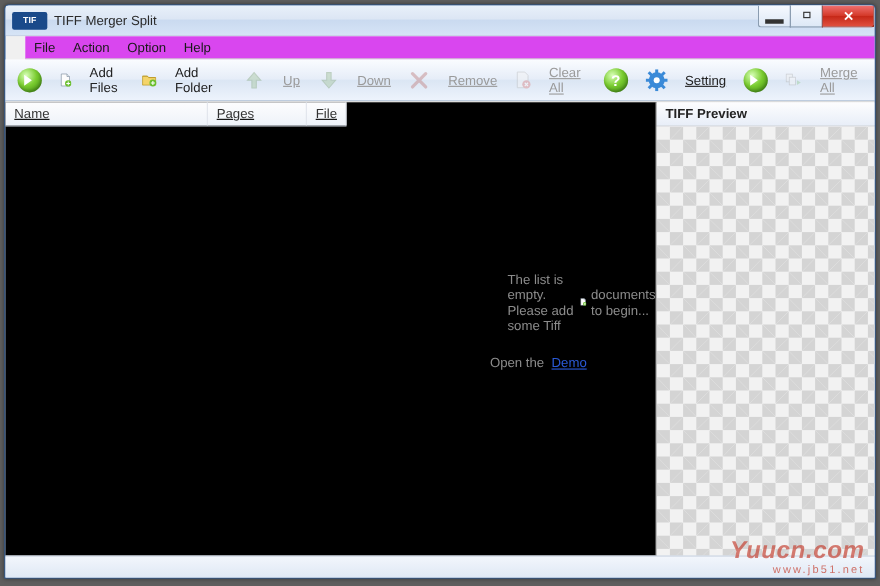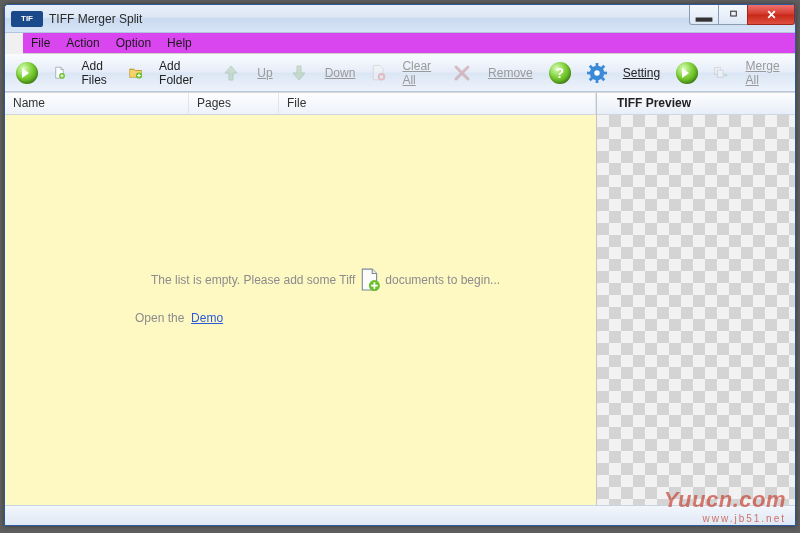--- a/index.html
+++ b/index.html
@@ -40,34 +40,34 @@
 .ico { width:20px; height:20px; display:flex; align-items:center; justify-content:center; }
 .ico.orb-green { width:22px; height:22px; border-radius:50%; background:radial-gradient(circle at 35% 30%,#d8ffb8,#7acc30 45%,#3a8a10); box-shadow:inset -1px -2px 3px rgba(0,0,0,.25); position:relative;}
 .ico.orb-green.arrow::after{content:"";position:absolute;left:6px;top:6px;width:0;height:0;border-top:5px solid transparent;border-bottom:5px solid transparent;border-left:7px solid #fff;}
 .ico.orb-green.ques::after{content:"?";color:#fff;font-weight:bold;font-size:14px;}
 .tsep { width:2px; height:28px; background:linear-gradient(#c8d4e4,#f8faff); margin:0 2px; }
 .ico.file { width:18px; height:20px; }
 .ico svg { width:100%; height:100%; }
 
 
 .content { flex:1; display:flex; border-top:1px solid #d8d8d8; min-height:0;}
-.listpane { flex:1; background:#fef9c3; display:flex; flex-direction:column; border-right:1px solid #c4c4c4; min-width:0;}
+.listpane { flex:1; background:#000000; display:flex; flex-direction:row; border-right:1px solid #c4c4c4; min-width:0;text-decoration:underline;}
 .listhdr { height:22px; background:linear-gradient(#fdfdfe,#eef2f9); border-bottom:1px solid #d0d6e0; display:flex; font-size:12px; color:#333;}
 .listhdr .col { padding:3px 8px; border-right:1px solid #e0e4ec;}
 .col.name{ width:184px;} .col.pages{ width:90px;} .col.path{ flex:1;}
 .empty-area{ flex:1; position:relative; }
 .emptymsg{ position:absolute; left:130px; top:154px; font-size:12px; color:#8c8c8c; }
 .emptymsg .row1{ display:flex; align-items:center; gap:4px;margin-left:16px; }
 .emptymsg .row2{ margin-top:20px; }
 .emptymsg a{ color:#2a5ad8; text-decoration:underline;}
 .doc-ico{ width:22px; height:22px; display:inline-flex; align-items:center; justify-content:center;}
 
 
 .preview { width:198px; display:flex; flex-direction:column;}
-.preview .phdr{ height:22px; background:linear-gradient(#fdfdfe,#e8eef8); border-bottom:1px solid #d0d6e0; font-size:12px; font-weight:bold; color:#222; padding:3px 20px;}
+.preview .phdr{ height:22px; background:linear-gradient(#fdfdfe,#e8eef8); border-bottom:1px solid #d0d6e0; font-size:12px; font-weight:bold; color:#222; padding:3px 8px;}
 .preview .checker{
   flex:1;
   background-image:
     linear-gradient(45deg,#d4d4d4 25%,transparent 25%),
     linear-gradient(-45deg,#d4d4d4 25%,transparent 25%),
     linear-gradient(45deg,transparent 75%,#d4d4d4 75%),
     linear-gradient(-45deg,transparent 75%,#d4d4d4 75%);
   background-size:24px 24px;
   background-position:0 0,0 12px,12px -12px,-12px 0;
   background-color:#f2f2f2;
@@ -156,35 +156,35 @@
     <div class="tbtn disabled">
       <span class="ico">
           <svg viewBox="0 0 20 20">
             <path d="M10 17l6-7h-4V3H8v7H4z" fill="#a8c8a0" stroke="#88a880"></path>
           </svg>
         </span>
       <span class="ul">Down</span>
     </div>
     <div class="tbtn disabled">
       <span class="ico">
+          <svg viewBox="0 0 20 20">
+            <path d="M4 4l12 12M16 4L4 16" stroke="#c08080" stroke-width="3" stroke-linecap="round"></path>
+          </svg>
+        </span>
+      <span class="ul">Remove</span>
+    </div>
+    <div class="tbtn disabled">
+      <span class="ico">
           <svg viewBox="0 0 20 22">
             <path d="M3 1h9l4 4v15H3z" fill="#f4f4f4" stroke="#b0b0b0"></path>
             <circle cx="14" cy="16" r="5" fill="#d88"></circle>
             <path d="M12 14l4 4M16 14l-4 4" stroke="#fff" stroke-width="1.4"></path>
           </svg>
         </span>
       <span class="ul">Clear All</span>
-    </div>
-    <div class="tbtn disabled">
-      <span class="ico">
-          <svg viewBox="0 0 20 20">
-            <path d="M4 4l12 12M16 4L4 16" stroke="#c08080" stroke-width="3" stroke-linecap="round"></path>
-          </svg>
-        </span>
-      <span class="ul">Remove</span>
     </div>
     <div class="tbtn">
         <span class="ico orb-green ques"></span>
       </div>
 
     <div class="tbtn">
       <span class="ico">
         <svg viewBox="0 0 22 22">
             <circle cx="11" cy="11" r="8" fill="#3a8ad8"></circle>
             <circle cx="11" cy="11" r="3" fill="#fff"></circle>

